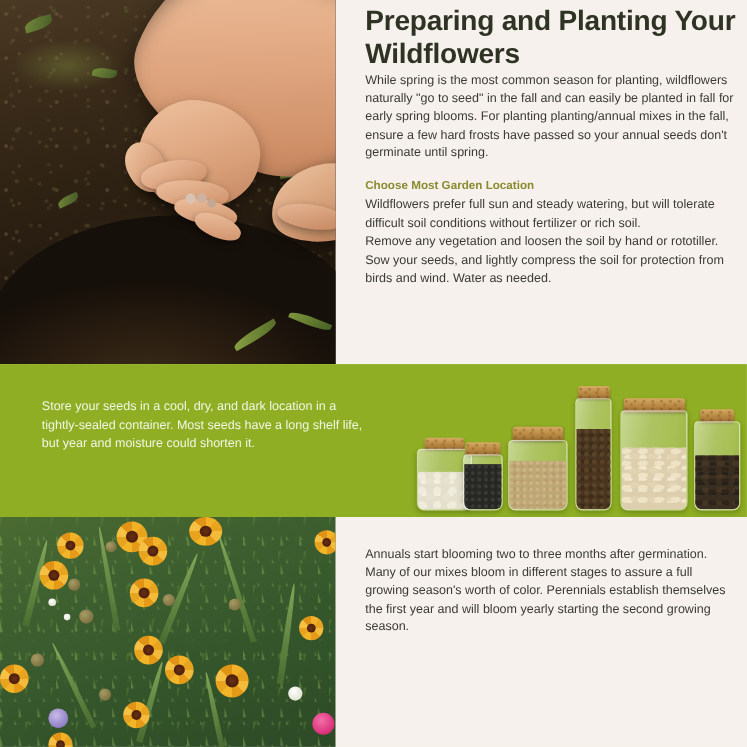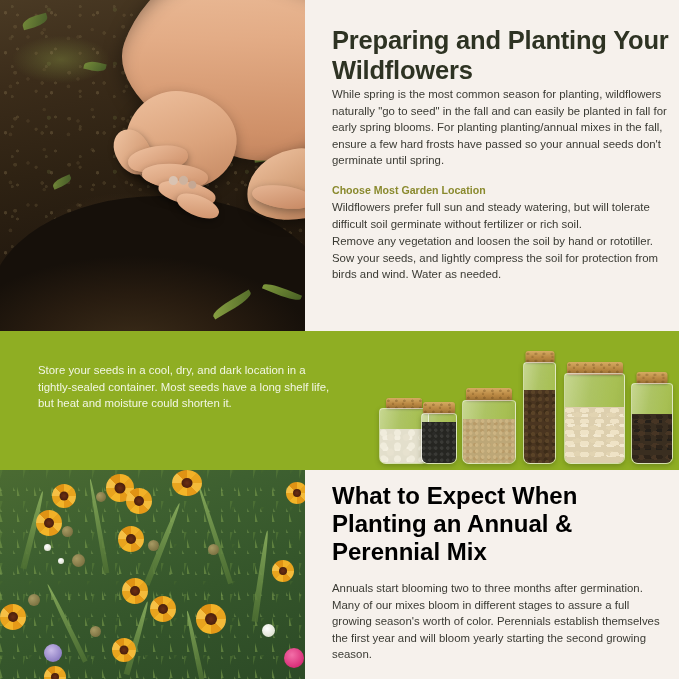--- a/index.html
+++ b/index.html
@@ -107,21 +107,21 @@
     box-shadow:0 3px 8px rgba(0,0,0,.35);
   }
   .mound {
     position:absolute; left:-10px; top:196px; width:340px; height:150px;
     background:radial-gradient(ellipse 180px 90px at 42% 100%, #3b2c19 0%, #281c10 55%, #16100a 100%);
     border-radius:50% 50% 0 0 / 70% 70% 0 0;
   }
 
   .copy1 {
     position:absolute; left:332px; top:0; width:347px; height:331px;
-    padding:25px 10px 0 0;
+    padding:4px 10px 0 0;
   }
 
   h1.head-dark {
     color:#2e3323;
     font-size:25.5px;
     font-weight:700;
     line-height:30px;
     letter-spacing:-.2px;
   }
 
@@ -269,29 +269,29 @@
       <div class="sprout s6"></div>
       <div class="sprout s7"></div>
     </div>
 
     <div class="copy1">
       <h1 class="head-dark">Preparing and Planting Your Wildflowers</h1>
 
       <p class="body">While spring is the most common season for planting, wildflowers naturally "go to seed" in the fall and can easily be planted in fall for early spring blooms. For planting planting/annual mixes in the fall, ensure a few hard frosts have passed so your annual seeds don't germinate until spring.</p>
 
       <div class="sub">Choose Most Garden Location</div>
-      <p class="body">Wildflowers prefer full sun and steady watering, but will tolerate difficult soil germinate without fertilizer or rich soil.</p>
+      <p class="body">Wildflowers prefer full sun and steady watering, but will tolerate difficult soil conditions without fertilizer or rich soil.</p>
 
       <p class="body">Remove any vegetation and loosen the soil by hand or rototiller. Sow your seeds, and lightly compress the soil for protection from birds and wind. Water as needed.</p>
     </div>
   </div>
 
   <div class="sec2">
     <div class="sec2-copy">
-      <p class="body-light">Store your seeds in a cool, dry, and dark location in a tightly-sealed container. Most seeds have a long shelf life, but heat and moisture could shorten it.</p>
+      <p class="body-light">Store your seeds in a cool, dry, and dark location in a tightly-sealed container. Most seeds have a long shelf life, but year and moisture could shorten it.</p>
     </div>
 
     <div class="jars">
 
       <div class="jar" style="left:6px; width:50px; height:66px;">
         <div class="cork" style="top:0; width:36px; height:11px;">
             <div class="cork-spec"></div>
           </div>
         <div class="glass" style="height:56px;">
           <div class="fill fill-white" style="height:34px;"></div>
@@ -425,18 +425,17 @@
       <div class="bud" style="left:90px;  top:156px; width:11px; height:11px;"></div>
 
       <div class="corn" style="left:44px;  top:174px; width:18px; height:18px;"></div>
       <div class="pinkf" style="left:284px; top:178px; width:20px; height:20px;"></div>
       <div class="whitef" style="left:262px; top:154px; width:13px; height:13px;"></div>
       <div class="whitef" style="left:44px;  top:74px;  width:7px;  height:7px;"></div>
       <div class="whitef" style="left:58px;  top:88px;  width:6px;  height:6px;"></div>
     </div>
 
     <div class="copy3">
-      <h2 class="head-dark">What to Expect When Planting an Annual &amp; Perennial Mix</h2>
       <p class="body" style="margin-top:14px;">Annuals start blooming two to three months after germination. Many of our mixes bloom in different stages to assure a full growing season's worth of color. Perennials establish themselves the first year and will bloom yearly starting the second growing season.</p>
     </div>
   </div>
 
 </div>
 
 </body></html>

